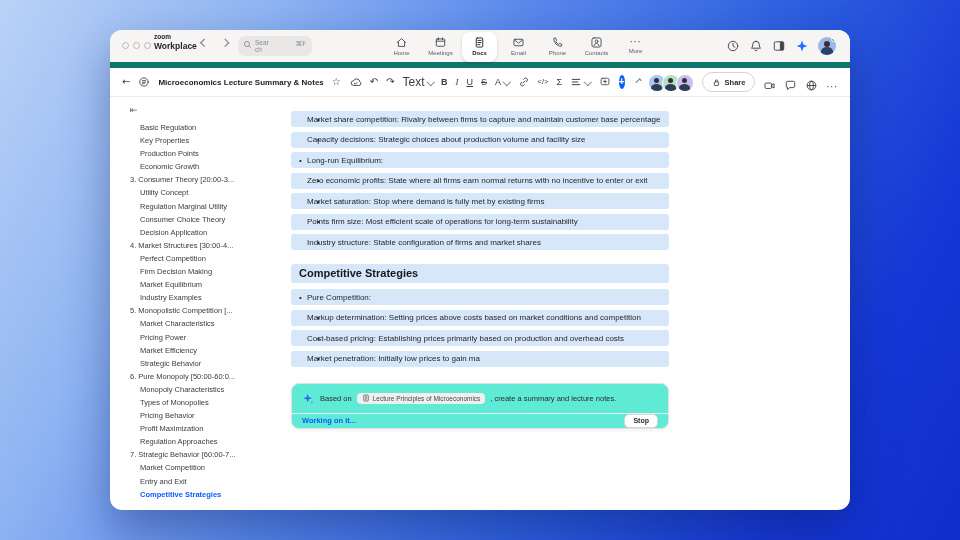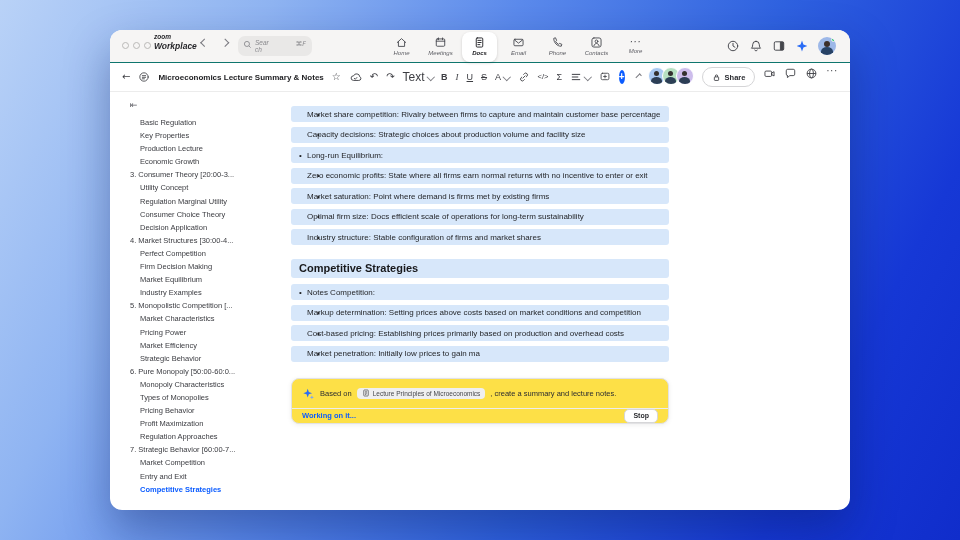--- a/index.html
+++ b/index.html
@@ -2,21 +2,21 @@
 <html><head>
 <meta charset="utf-8">
 <style>
   html,body{margin:0;padding:0;}
   .stage{position:relative;width:960px;height:540px;overflow:hidden;
     background:linear-gradient(118deg,#b9d2f7 0%,#8fb4f2 22%,#5b8aec 42%,#2f62e0 63%,#1638d6 84%,#102dcb 100%);
     font-family:"Liberation Sans",sans-serif;color:#222;}
   .window{position:absolute;left:110px;top:30px;width:740px;height:480px;background:#fff;border-radius:12px;
     box-shadow:0 20px 45px rgba(8,25,90,.38);overflow:hidden;}
   
-  .topbar{position:relative;height:32px;background:#f6f5f4;border-bottom:1px solid #0f766e;font-style:italic;}
+  .topbar{position:relative;height:32px;background:#f6f5f4;border-bottom:6px solid #0f766e;}
   .lights{position:absolute;left:12px;top:12px;display:flex;gap:4px;}
   .light{width:7px;height:7px;border-radius:50%;border:1px solid #b9b8b7;box-sizing:border-box;}
   .logo{position:absolute;left:44px;top:4px;line-height:1;}
   .logo .z{font-size:6.5px;font-weight:700;color:#26262a;display:block;}
   .logo .w{font-size:8.5px;font-weight:700;color:#26262a;display:block;margin-top:1px;}
   .navarrows{position:absolute;left:92px;top:10px;display:flex;gap:14px;}
   .chev{display:inline-block;width:4.5px;height:4.5px;border-right:1.3px solid #7a7a80;border-bottom:1.3px solid #7a7a80;}
   .chev.left{transform:rotate(135deg);}  .chev.right{transform:rotate(-45deg);}
   .chev.down{transform:rotate(45deg);}   .chev.up{transform:rotate(-135deg);}
   .searchpill{position:absolute;left:128px;top:6px;width:74px;height:20px;background:#e9e8e7;border-radius:7px;}
@@ -41,21 +41,21 @@
   .doctoolbar{height:28px;background:#fff;border-bottom:1px solid #ececec;display:flex;align-items:center;padding:0 12px;gap:8px;}
   .glyph{font-family:"DejaVu Sans",sans-serif;color:#3c3d42;font-size:10px;line-height:1;}
   .doctitle{font-size:8px;font-weight:700;color:#1d1d20;white-space:nowrap;}
   .fmt{font-size:9px;color:#3c3d42;line-height:1;}
   .fmt.b{font-weight:800;} .fmt.i{font-style:italic;font-family:"Liberation Serif",serif;}
   .fmt.u{text-decoration:underline;} .fmt.s{text-decoration:line-through;}
   .withchev{display:flex;align-items:center;gap:3px;}
   .textstyle{font-size:12px;color:#3c3d42;}
   .plusbtn{width:14px;height:14px;border-radius:50%;background:#0b5cff;color:#fff;display:flex;align-items:center;justify-content:center;
     font-size:10px;line-height:1;font-weight:600;}
-  .tbright{margin-left:auto;display:flex;align-items:flex-start;gap:8px;}
+  .tbright{margin-left:auto;display:flex;align-items:flex-end;gap:8px;}
   .minis{display:flex;}
   .mini{width:16px;height:16px;border-radius:50%;border:1.5px solid #fff;box-sizing:content-box;position:relative;overflow:hidden;margin-left:-4px;}
   .mini:first-child{margin-left:0;}
   .mini .head{position:absolute;left:5.5px;top:3px;width:5px;height:5px;border-radius:50%;background:#33302e;}
   .mini .bodyv{position:absolute;left:2.5px;top:9px;width:11px;height:8px;border-radius:50% 50% 0 0;background:#2c3e55;}
   .mini.c1{background:#a9c9f2;} .mini.c2{background:#b7e0c2;} .mini.c3{background:#cdbdec;}
   .sharebtn{display:flex;align-items:center;gap:4px;border:1px solid #d5d5d7;border-radius:12px;height:18px;padding:0 9px;}
   .sharebtn span{font-size:7.5px;font-weight:700;color:#2a2b30;}
   
   .bodyarea{display:flex;height:419px;}
@@ -66,21 +66,21 @@
   .o-item.active{color:#0b5cff;font-weight:700;}
   .contentarea{flex:1;position:relative;}
   .canvas{margin-left:6px;width:378px;padding-top:14px;}
   .block{position:relative;background:#d7e7fa;border-radius:3px;margin-bottom:4.5px;
     font-size:8px;line-height:11px;color:#1f2023;padding:2.5px 8px 2.5px 16px;box-sizing:border-box;}
   .block.lvl2{}
   .block.t-bullet::before{content:"•";position:absolute;left:8px;top:2.5px;font-size:8px;}
   .block.lvl2.t-bullet::before{left:26px;}
   .block.t-heading{font-size:11px;font-weight:800;padding:4px 8px;margin-top:14px;margin-bottom:6px;color:#17181b;}
   
-  .aipanel{margin:16px 0 0 6px;width:378px;border:1px solid #e2e2e4;border-radius:8px;background:#fde047;
+  .aipanel{margin:16px 0 0 6px;width:378px;border:1px solid #e2e2e4;border-radius:8px;background:#5eead4;
     box-shadow:0 1px 5px rgba(0,0,0,.07);box-sizing:border-box;}
   .airow1{display:flex;align-items:center;gap:5px;padding:8px 10px;flex-wrap:nowrap;}
   .aitext{font-size:7.5px;color:#2b2c30;white-space:nowrap;}
   .chip{display:inline-flex;align-items:center;gap:3px;background:#efeff0;border-radius:4px;padding:1.5px 5px;}
   .chip span{font-size:6.5px;color:#47484d;white-space:nowrap;}
   .airow2{display:flex;align-items:center;justify-content:space-between;border-top:1px solid #ececee;padding:0 10px;}
   .working{font-size:7.5px;font-weight:700;color:#0b5cff;}
   .stopbtn{font-size:7px;font-weight:700;color:#2b2c30;border:1px solid #d6d6d8;border-radius:5px;padding:2.5px 8px;background:#fff;}
   svg{display:block;}
 </style>
@@ -293,21 +293,21 @@
 
     <div class="bodyarea">
       <div class="outline">
         <div class="collapse">⇤</div>
         <div>
 
             <div class="o-item lvl1"><span>Basic Regulation</span></div>
 
             <div class="o-item lvl1"><span>Key Properties</span></div>
 
-            <div class="o-item lvl1"><span>Production Lecture</span></div>
+            <div class="o-item lvl1"><span>Production Points</span></div>
 
             <div class="o-item lvl1"><span>Economic Growth</span></div>
 
             <div class="o-item lvl0"><span>3. Consumer Theory [20:00-3...</span></div>
 
             <div class="o-item lvl1"><span>Utility Concept</span></div>
 
             <div class="o-item lvl1"><span>Regulation Marginal Utility</span></div>
 
             <div class="o-item lvl1"><span>Consumer Choice Theory</span></div>
@@ -361,29 +361,29 @@
 
             <div class="block lvl2 t-bullet"><span>Market share competition: Rivalry between firms to capture and maintain customer base percentage</span></div>
 
 
             <div class="block lvl2 t-bullet"><span>Capacity decisions: Strategic choices about production volume and facility size</span></div>
 
             <div class="block lvl1 t-bullet"><span>Long-run Equilibrium:</span></div>
 
             <div class="block lvl2 t-bullet"><span>Zero economic profits: State where all firms earn normal returns with no incentive to enter or exit</span></div>
 
-            <div class="block lvl2 t-bullet"><span>Market saturation: Point where demand is firms met by existing firms</span></div>
-
-            <div class="block lvl2 t-bullet"><span>Optimal firm size: Docs efficient scale of operations for long-term sustainability</span></div>
+            <div class="block lvl2 t-bullet"><span>Market saturation: Stop where demand is fully met by existing firms</span></div>
+
+            <div class="block lvl2 t-bullet"><span>Points firm size: Most efficient scale of operations for long-term sustainability</span></div>
 
             <div class="block lvl2 t-bullet"><span>Industry structure: Stable configuration of firms and market shares</span></div>
 
             <div class="block t-heading"><span>Competitive Strategies</span></div>
 
-            <div class="block lvl1 t-bullet"><span>Notes Competition:</span></div>
+            <div class="block lvl1 t-bullet"><span>Pure Competition:</span></div>
 
             <div class="block lvl2 t-bullet"><span>Markup determination: Setting prices above costs based on market conditions and competition</span></div>
 
             <div class="block lvl2 t-bullet"><span>Cost-based pricing: Establishing prices primarily based on production and overhead costs</span></div>
 
             <div class="block lvl2 t-bullet"><span>Market penetration: Initially low prices to gain ma</span></div>
           </div>
 
         <div class="aipanel">
           <div class="airow1">

